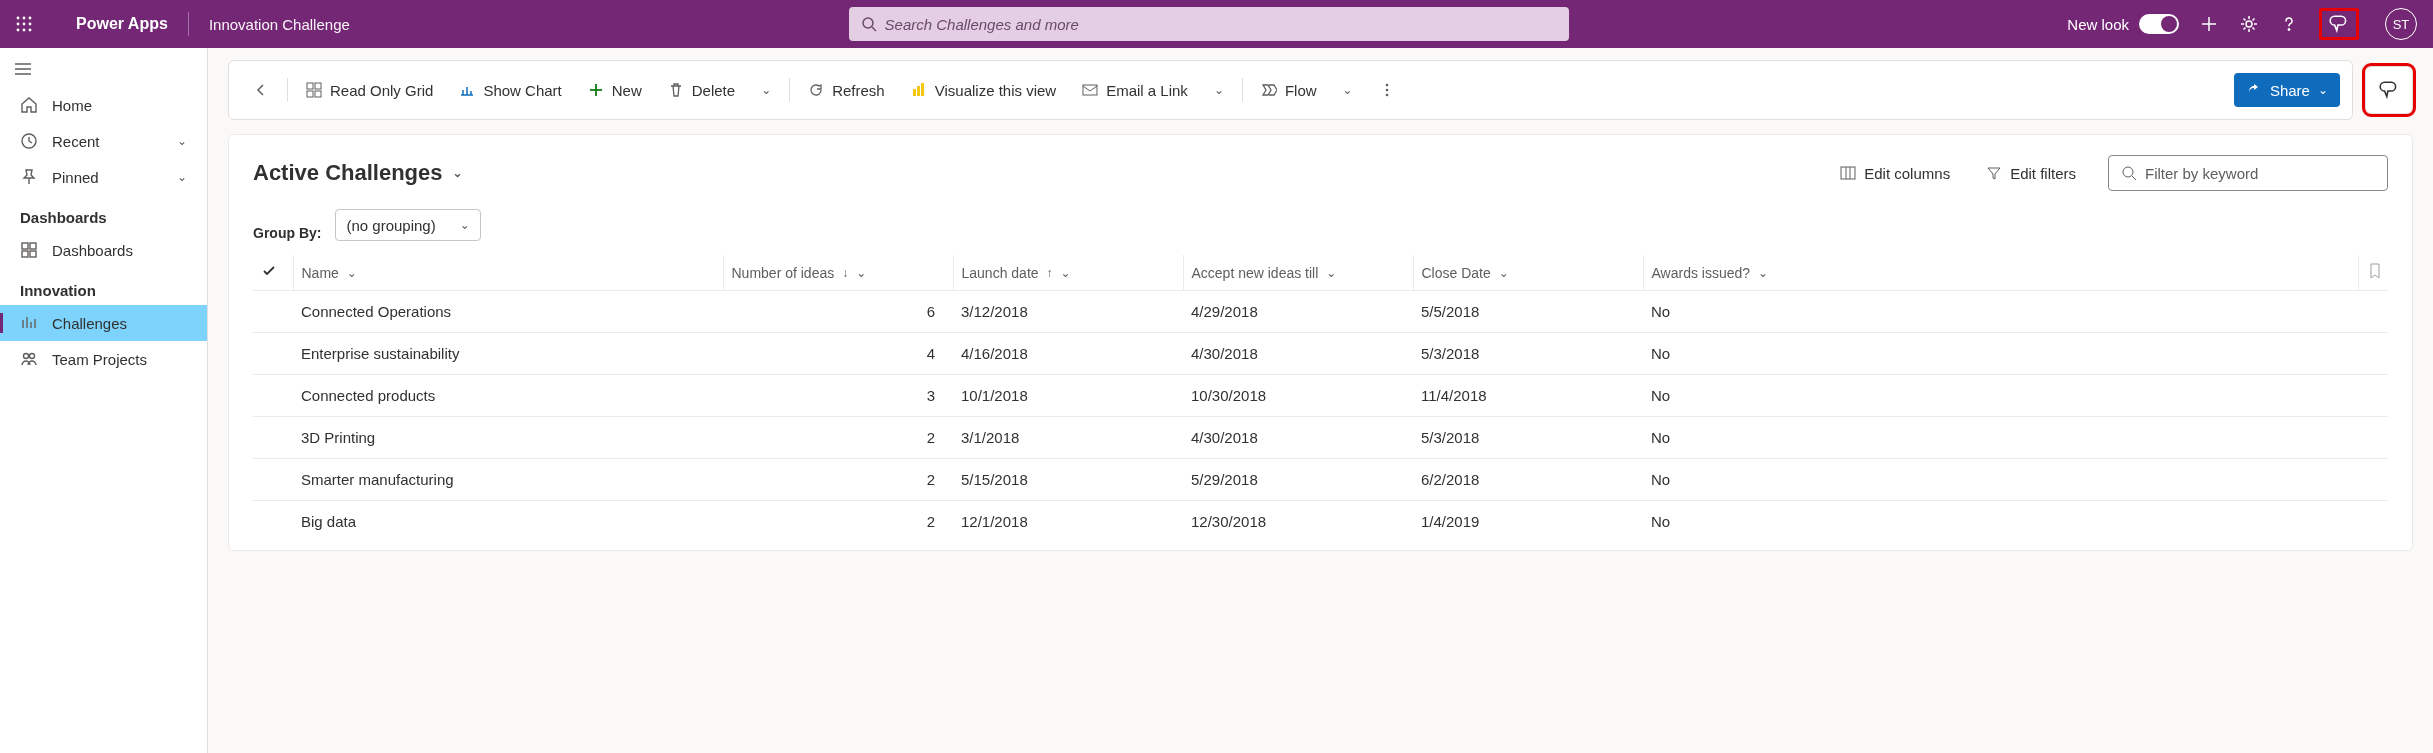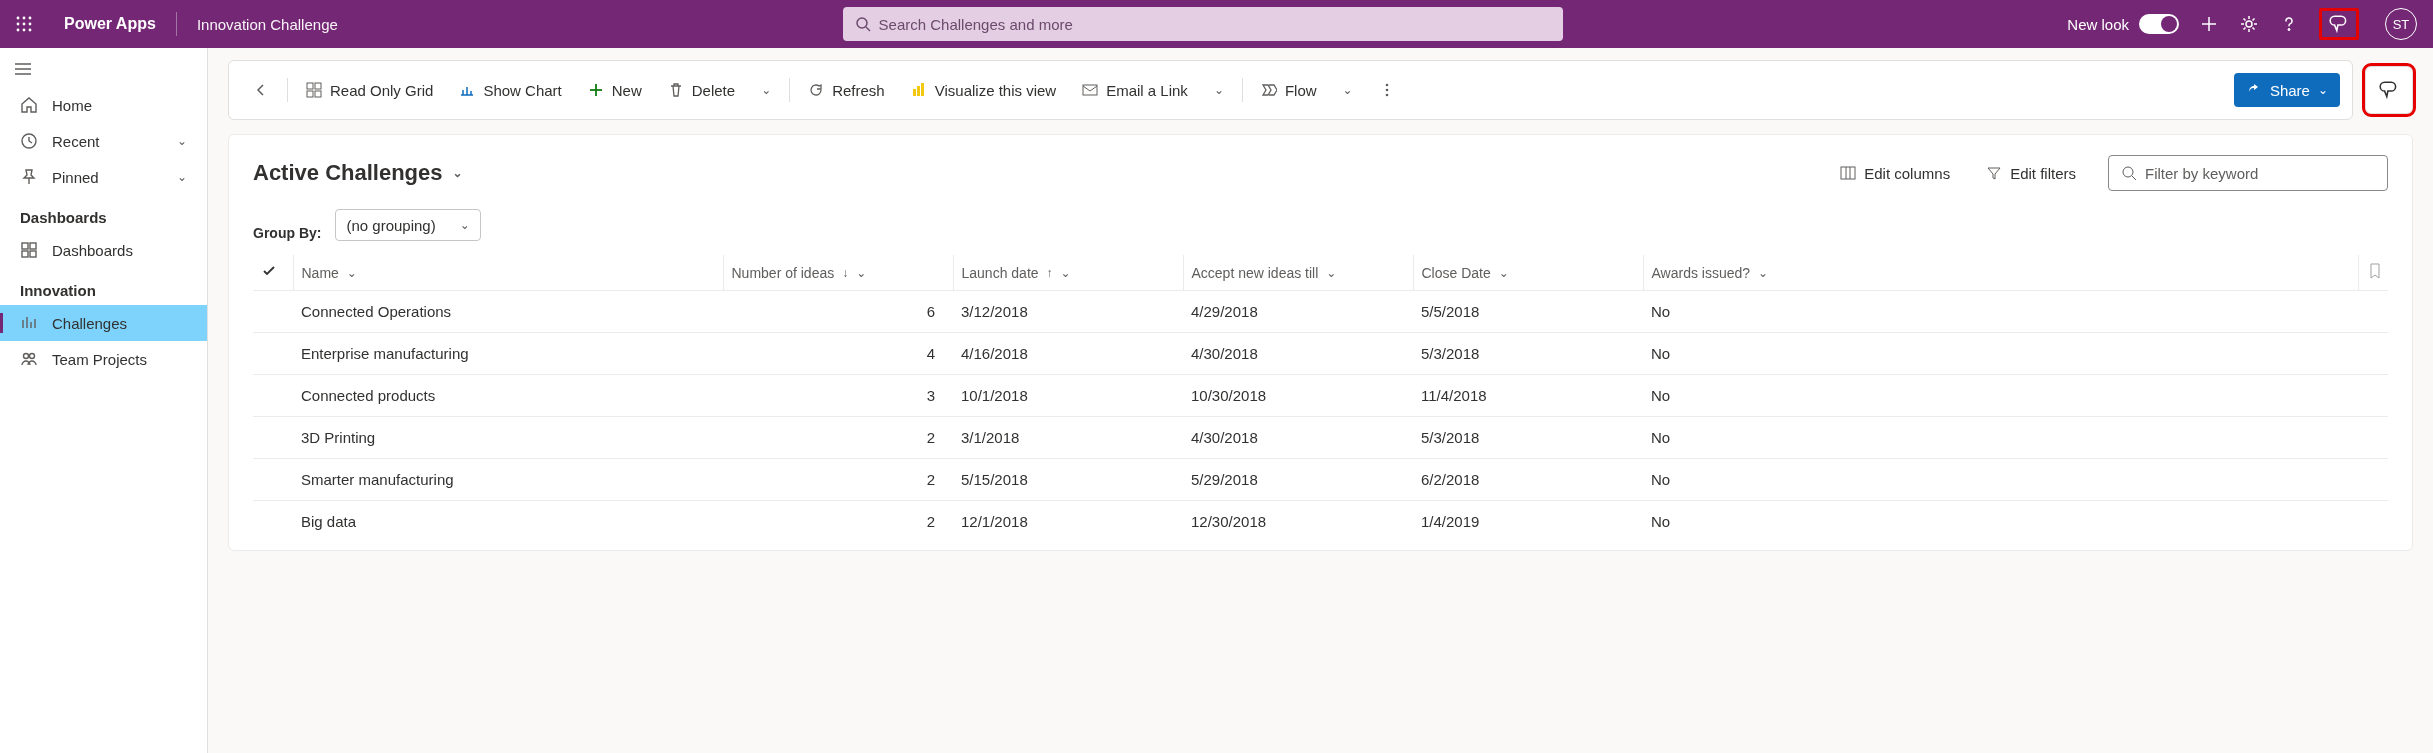--- a/index.html
+++ b/index.html
@@ -13,36 +13,36 @@
     display: flex;
     align-items: center;
     padding: 0 8px 0 4px;
     gap: 16px;
   }
   .waffle {
     width: 40px; height: 40px; display:flex;align-items:center;justify-content:center;
     cursor: pointer;
   }
   .waffle svg { fill: #fff; }
-  .brand { font-size: 16px; font-weight: 600; margin-left: 4px; }
+  .brand { font-size: 16px; font-weight: 600; margin-left: 16px; }
   .header-divider { width:1px; height:24px; background: rgba(255,255,255,0.35); margin: 0 4px; }
   .app-name { font-size: 15px; font-weight: 400; opacity: 0.95; }
   .header-spacer { flex: 1; display:flex; justify-content:center; }
   .search-box {
     width: 720px; height: 34px;
     background: #e4cee4;
     border-radius: 4px;
     display: flex; align-items: center;
     padding: 0 12px;
     color: #5b3a5b;
     gap: 8px;
   }
   .search-box input {
     flex:1; border:none; background:transparent; outline:none;
-    color:#7f1d1d; font-size:15px;
+    color:#7f1d1d; font-size:15px;font-style:italic;
   }
   .search-box input::placeholder { color:#6b4a6b; }
   .header-right { display:flex; align-items:center; gap:20px; padding-right:8px;}
   .new-look-wrap { display:flex; align-items:center; gap:10px; }
   .new-look-label { font-size:15px; }
   .toggle {
     width:40px; height:20px; border-radius:10px; background:#fff; position:relative;
   }
   .toggle::after{
     content:""; position:absolute; right:2px; top:2px; width:16px;height:16px;border-radius:50%;background:#742774;
@@ -539,21 +539,21 @@
               <td>Connected Operations</td>
               <td class="num">6</td>
               <td>3/12/2018</td>
               <td>4/29/2018</td>
               <td>5/5/2018</td>
               <td>No</td>
               <td class="bookmark-col"></td>
             </tr>
             <tr>
               <td class="fcol"></td>
-              <td>Enterprise manufacturing</td>
+              <td>Enterprise sustainability</td>
               <td class="num">4</td>
               <td>4/16/2018</td>
               <td>4/30/2018</td>
               <td>5/3/2018</td>
               <td>No</td>
               <td class="bookmark-col"></td>
             </tr>
             <tr>
               <td class="fcol"></td>
               <td>Connected products</td>

